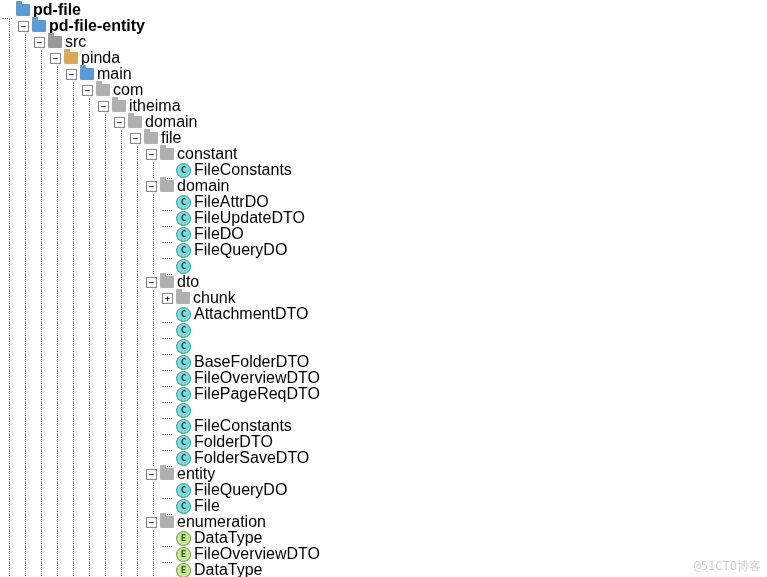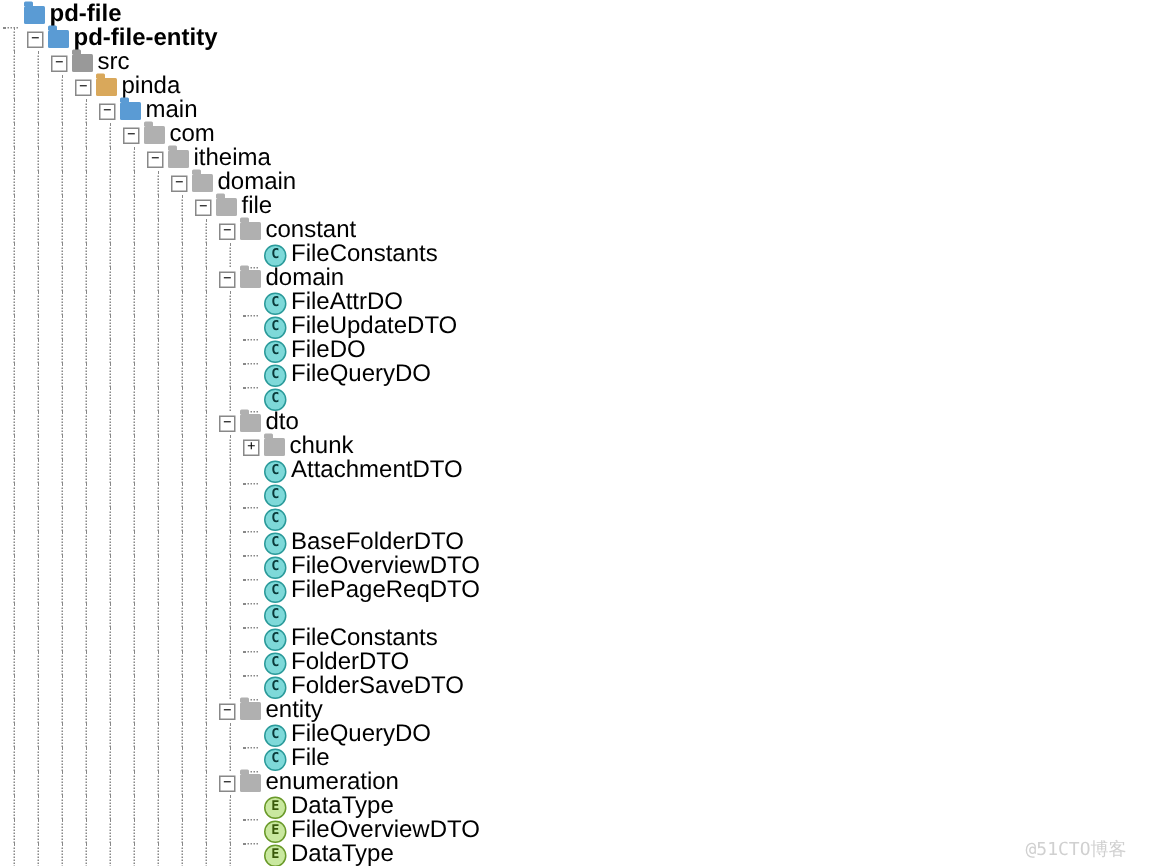--- a/index.html
+++ b/index.html
@@ -95,21 +95,21 @@
   font-weight:bold;
   color:#2a5a2a;
   border:1px solid #3a8a3a;
 }
 .dot.c { background:#7ed9d9; color:#0a3a3a; border-color:#2a9a9a;}
 .dot.e { background:#c9e89f; color:#3a5a0a; border-color:#6a9a2a;}
 .lbl { font-family: Liberation Sans, sans-serif; font-size:16px; }
 .bold { font-weight:bold; }
 .water {
   position:absolute;
-  right:20px; bottom:6px;
+  right:10px; bottom:6px;
   color:#d0d0d0;
   font-size:12px;
 }
 </style>
 </head>
 <body>
 
 <div class="tree" id="tree">
     <div class="row">
       <div class="guides"></div>

